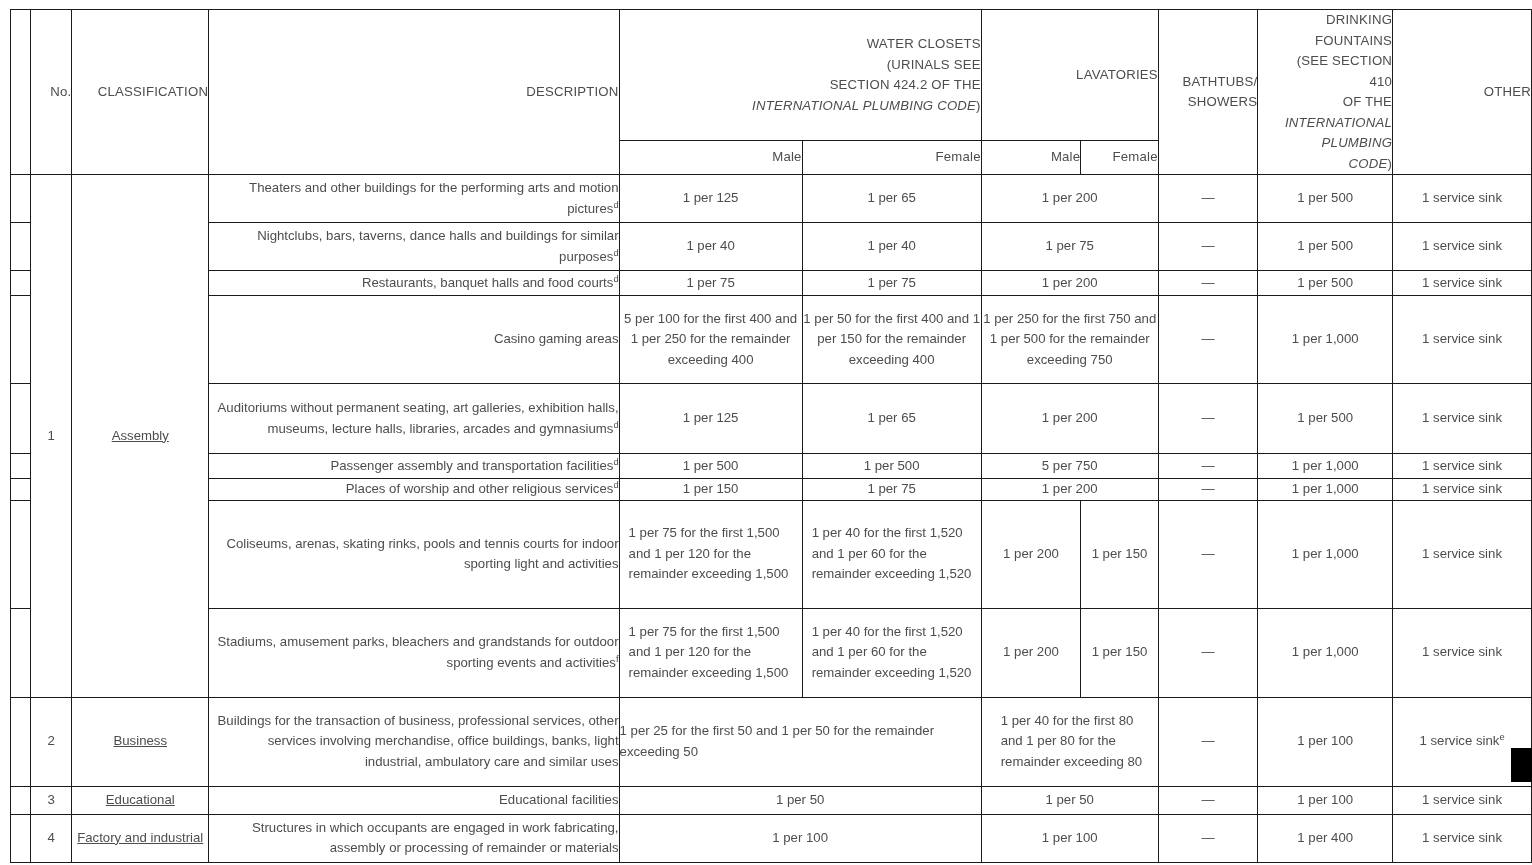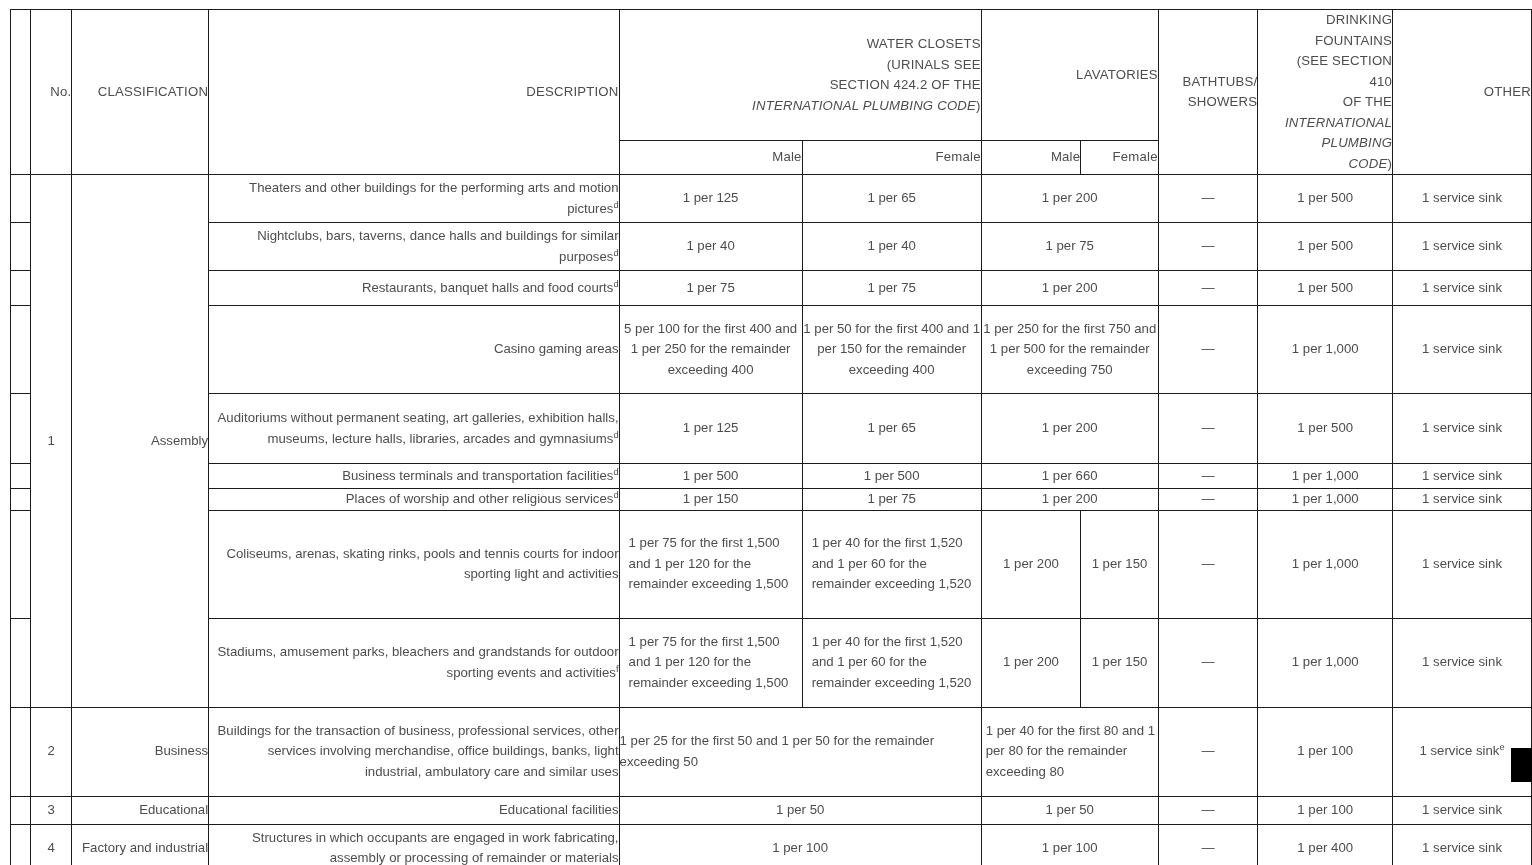--- a/index.html
+++ b/index.html
@@ -49,21 +49,21 @@
     line-height: 21.5px;
     color: #3f3f3f;
     padding: 3px 4px;
   }
   th.hd .ital { font-style: italic; }
 
   
   td.c { text-align: center; padding: 5px 4px; }
   td.l { text-align: right; padding: 7px 10px 7px 11px; }
   td.num { text-align: center; padding: 5px 2px; }
-  td.cls { text-align: right; padding: 7px 5px 7px 16px; }
+  td.cls { text-align: center; padding: 7px 5px 7px 16px; text-decoration: underline; }
   td.blank { padding: 0; }
 
   sup {
     font-size: 9.3px;
     vertical-align: super;
     line-height: 0;
   }
 
   .dash { font-size: 14px; color: #4d4d4d; }
 
@@ -154,21 +154,21 @@
         <td class="blank"></td>
         <td class="l"><span>Nightclubs, bars, taverns, dance halls and buildings for similar purposes</span><sup>d</sup></td>
         <td class="c">1 per 40</td>
         <td class="c">1 per 40</td>
         <td class="c" colspan="2">1 per 75</td>
         <td class="c dash">—</td>
         <td class="c">1 per 500</td>
         <td class="c"><span>1 service sink</span><sup></sup></td>
       </tr>
 
-      <tr style="height:35px">
+      <tr style="height:25px">
         <td class="blank"></td>
         <td class="l"><span>Restaurants, banquet halls and food courts</span><sup>d</sup></td>
         <td class="c">1 per 75</td>
         <td class="c">1 per 75</td>
         <td class="c" colspan="2">1 per 200</td>
         <td class="c dash">—</td>
         <td class="c">1 per 500</td>
         <td class="c"><span>1 service sink</span><sup></sup></td>
       </tr>
 
@@ -189,24 +189,24 @@
         <td class="c">1 per 125</td>
         <td class="c">1 per 65</td>
         <td class="c" colspan="2">1 per 200</td>
         <td class="c dash">—</td>
         <td class="c">1 per 500</td>
         <td class="c"><span>1 service sink</span><sup></sup></td>
       </tr>
 
       <tr style="height:25px">
         <td class="blank"></td>
-        <td class="l"><span>Business terminals and transportation facilities</span><sup>d</sup></td>
-        <td class="c">1 per 500</td>
-        <td class="c">1 per 500</td>
-        <td class="c" colspan="2">1 per 660</td>
+        <td class="l"><span>Passenger assembly and transportation facilities</span><sup>d</sup></td>
+        <td class="c">1 per 500</td>
+        <td class="c">1 per 500</td>
+        <td class="c" colspan="2">5 per 750</td>
         <td class="c dash">—</td>
         <td class="c">1 per 1,000</td>
         <td class="c"><span>1 service sink</span><sup></sup></td>
       </tr>
 
       <tr style="height:18px">
         <td class="blank"></td>
         <td class="l"><span>Places of worship and other religious services</span><sup>d</sup></td>
         <td class="c">1 per 150</td>
         <td class="c">1 per 75</td>
@@ -239,21 +239,21 @@
         <td class="c">1 per 1,000</td>
         <td class="c"><span>1 service sink</span><sup></sup></td>
       </tr>
 
       <tr style="height:89px">
         <td class="blank"></td>
         <td class="num">2</td>
         <td class="cls">Business</td>
         <td class="l"><span>Buildings for the transaction of business, professional services, other services involving merchandise, office buildings, banks, light industrial, ambulatory care and similar uses</span><sup></sup></td>
         <td class="c" colspan="2" style="text-align:left;padding-left:0">1 per 25 for the first 50 and 1 per 50 for the remainder exceeding 50</td>
-        <td class="c" colspan="2" style="text-align:left;padding-left:4px">1 per 40 for the first 80 and 1 per 80 for the remainder exceeding 80</td>
+        <td class="c" colspan="2" style="text-align:left;padding-left:19px">1 per 40 for the first 80 and 1 per 80 for the remainder exceeding 80</td>
         <td class="c dash">—</td>
         <td class="c">1 per 100</td>
         <td class="c"><span>1 service sink</span><sup>e</sup></td>
       </tr>
 
       <tr style="height:28px">
         <td class="blank"></td>
         <td class="num">3</td>
         <td class="cls">Educational</td>
         <td class="l"><span>Educational facilities</span><sup></sup></td>

